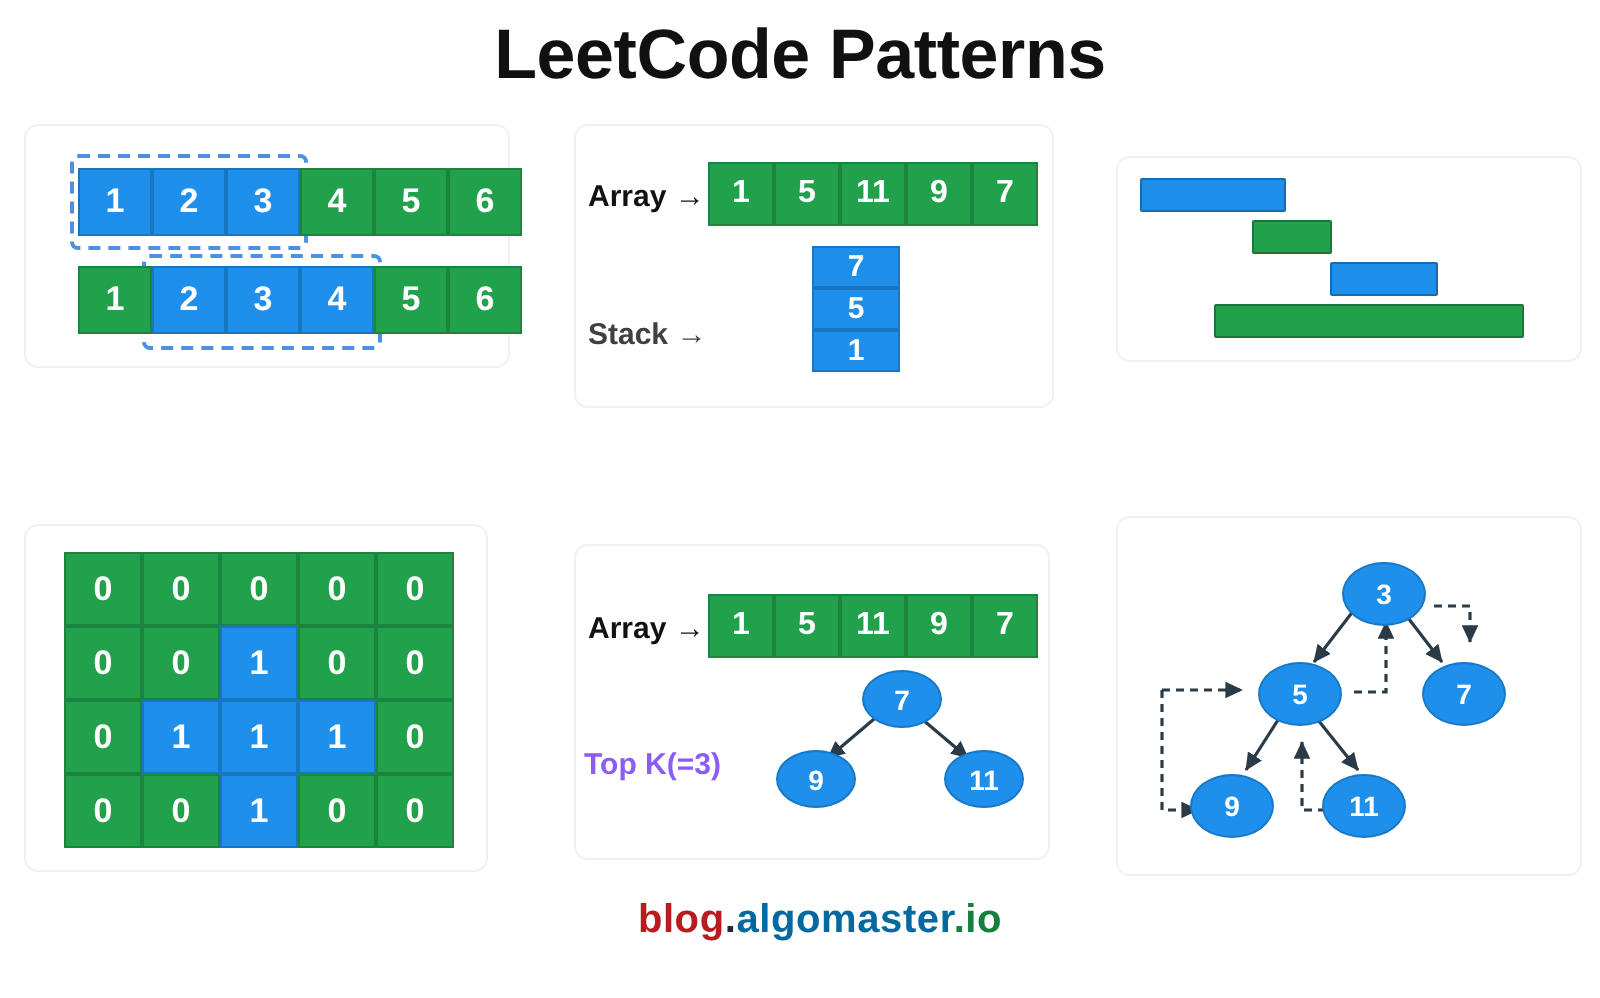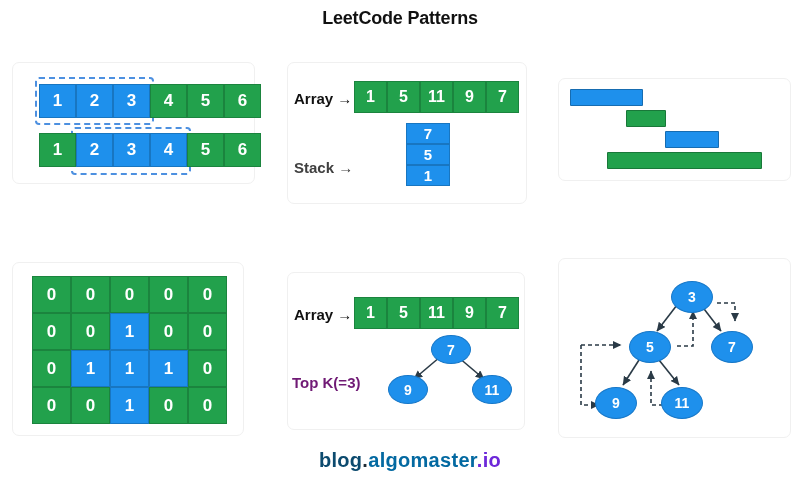--- a/index.html
+++ b/index.html
@@ -6,21 +6,21 @@
   body{
     width:800px;height:499px;
     background:#ffffff;
     font-family:"Liberation Sans", sans-serif;
     overflow:hidden;
     position:relative;
   }
   #page-title{
     position:absolute;left:0;top:8px;width:800px;
     text-align:center;
-    font-size:18px;font-weight:bold;color:#111111;
+    font-size:35px;font-weight:bold;color:#111111;
     letter-spacing:-0.2px;
   }
   .panel{
     position:absolute;
     background:#ffffff;
     border:1px solid #f0f0f0;
     border-radius:7px;
     box-sizing:border-box;
   }
   
@@ -62,41 +62,41 @@
   
   #p-matrix{left:12px;top:262px;width:232px;height:174px;}
   #matrix-grid{position:absolute;left:19px;top:13px;display:grid;grid-template-columns:repeat(5,39px);grid-template-rows:repeat(4,37px);}
   #matrix-grid .cell{width:39px;height:37px;font-size:17px;}
 
   
   #p-topk{left:287px;top:272px;width:238px;height:158px;}
   #topk-arr-label{position:absolute;left:6px;top:33px;font-size:15px;font-weight:bold;color:#111;}
   #topk-arr{position:absolute;left:66px;top:24px;display:flex;}
   #topk-arr .cell{width:33px;height:32px;font-size:16px;}
-  #topk-label{position:absolute;left:4px;top:101px;font-size:15px;font-weight:bold;color:#701a75;white-space:nowrap;}
+  #topk-label{position:absolute;left:4px;top:101px;font-size:15px;font-weight:bold;color:#8b5cf6;white-space:nowrap;}
   .node{
     position:absolute;
     background:#1e90ec;border:1px solid #1878c8;border-radius:50%;
     display:flex;align-items:center;justify-content:center;
     color:#ffffff;font-weight:bold;font-size:14px;
   }
   .heapsvg,.treesvg{position:absolute;left:0;top:0;overflow:visible;}
 
   
   #p-tree{left:558px;top:258px;width:233px;height:180px;}
 
   
   #footer{
     position:absolute;left:0;top:449px;width:800px;text-align:center;
     font-size:20px;font-weight:bold;letter-spacing:0.3px;
   }
-  .f-blog{color:#0c4a6e;margin-left:20px;}
+  .f-blog{color:#b91c1c;margin-left:20px;}
   .f-dot{color:#1d2a33;}
   .f-algo{color:#0369a1;}
-  .f-io{color:#6d28d9;}
+  .f-io{color:#15803d;}
 </style>
 </head>
 <body>
 
 <div id="page-title">LeetCode Patterns</div>
 
 <div class="panel" id="p-window">
   <div class="win-dash" id="win-dash-0"></div>
   <div class="win-dash" id="win-dash-1"></div>
 

